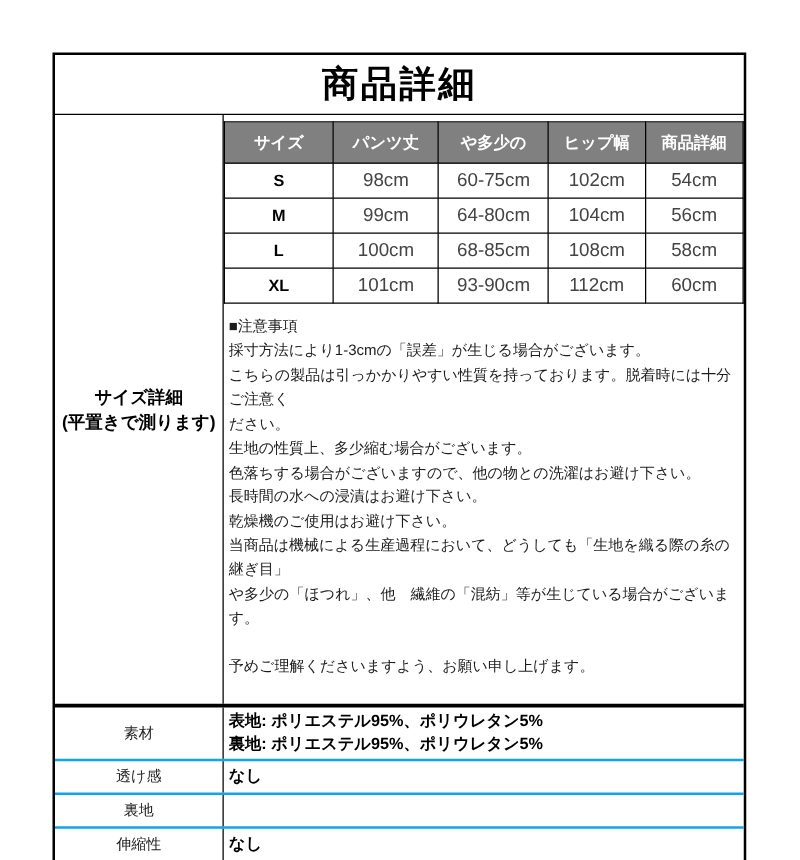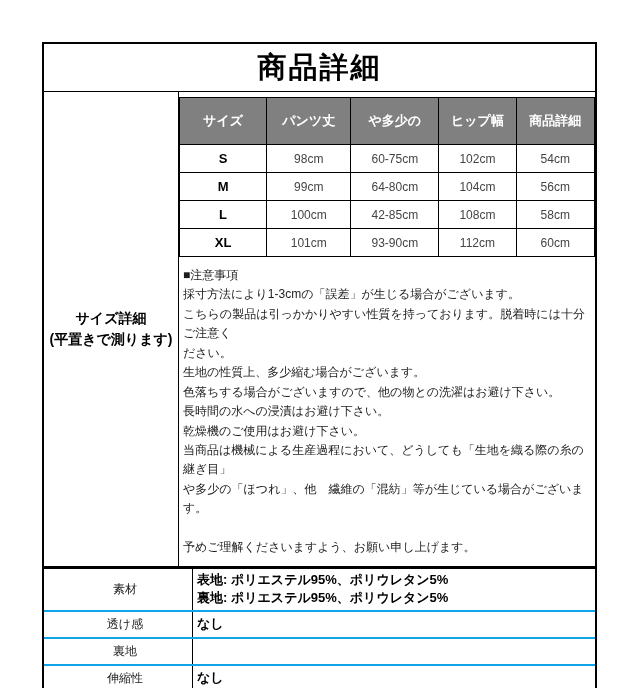--- a/index.html
+++ b/index.html
@@ -45,46 +45,45 @@
     table-layout: fixed;
   }
   table.size-table th, table.size-table td {
     border: 1px solid #000;
     text-align: center; vertical-align: middle;
   }
   table.size-table th {
     background: #808080;
     color: #ffffff;
     font-size: 13px; font-weight: bold;
-    height: 47px;
+    height: 33px;
   }
-  table.size-table td { height: 28px; font-size: 12px; color: #444; }
+  table.size-table td { height: 28px; font-size: 15px; color: #444; }
   table.size-table td.size-letter { font-weight: bold; color: #000; font-size: 13px; }
   table.size-table col.c1 { width: 21%; }
   table.size-table col.c2 { width: 20.3%; }
   table.size-table col.c3 { width: 21.2%; }
   table.size-table col.c4 { width: 18.6%; }
   table.size-table col.c5 { width: 18.9%; }
   
   .notes {
-    padding: 9px 6px 8px 4px;
+    padding: 9px 6px 19px 4px;
     font-size: 12px; line-height: 1.62;
     color: #1c1c1c;
     white-space: pre-line;
   }
   
   .info-row { display: flex; border-top: 2px solid #0ea5e9; min-height: 27px; }
   .info-row.first { border-top: 3px solid #000; min-height: 41px; }
   .info-row .info-label {
     width: 135px;
     border-right: 1px solid #000;
     display: flex; align-items: center; justify-content: center;
     font-size: 12px; color: #222;
     flex-shrink: 0;
-    margin-left: 14px;
   }
   .info-row .info-value {
     flex: 1;
     padding: 2px 4px;
     display: flex; flex-direction: column; justify-content: center;
     font-weight: bold; font-size: 13px; line-height: 1.45;
     white-space: pre-line;
   }
 </style>
 </head>
@@ -129,21 +128,21 @@
           <tr>
             <td class="size-letter">M</td>
             <td>99cm</td>
             <td>64-80cm</td>
             <td>104cm</td>
             <td>56cm</td>
           </tr>
           <tr>
             <td class="size-letter">L</td>
             <td>100cm</td>
-            <td>42-85cm</td>
+            <td>68-85cm</td>
             <td>108cm</td>
             <td>58cm</td>
           </tr>
           <tr>
             <td class="size-letter">XL</td>
             <td>101cm</td>
             <td>93-90cm</td>
             <td>112cm</td>
             <td>60cm</td>
           </tr>

